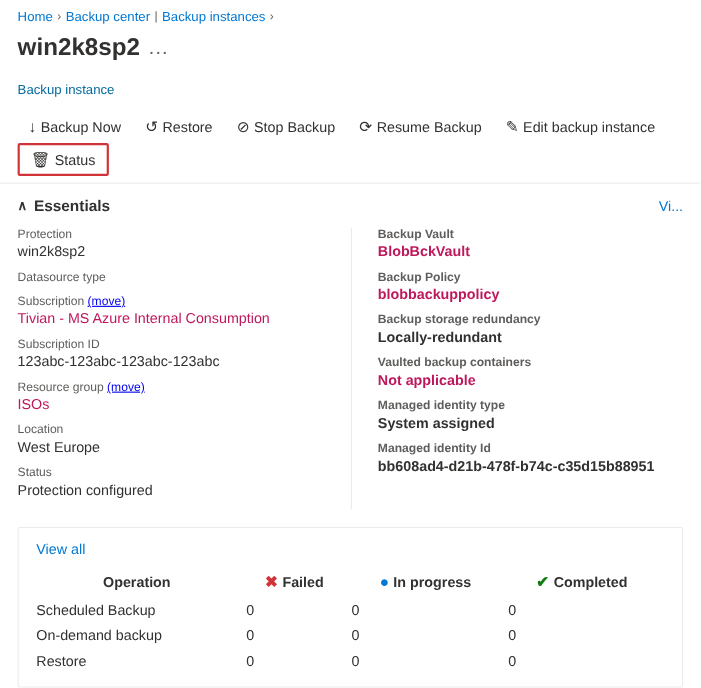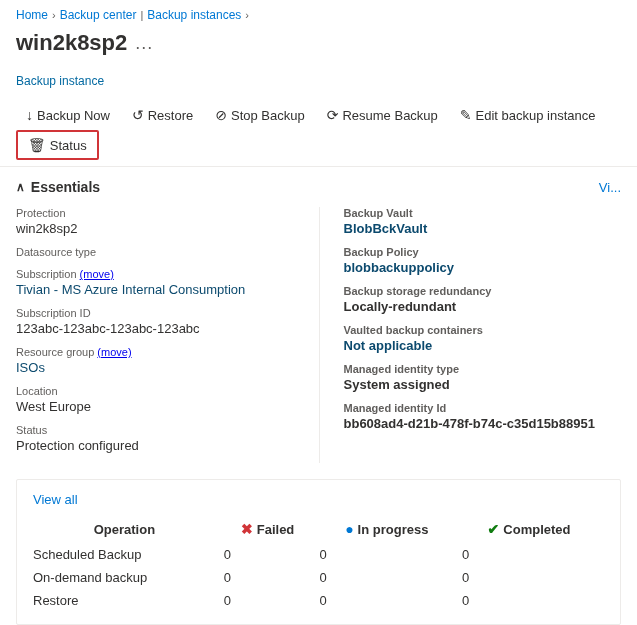--- a/index.html
+++ b/index.html
@@ -27,21 +27,21 @@
     .section-toggle { font-size: 12px; cursor: pointer; }
     .view-all-link { color: #0078d4; font-size: 13px; text-decoration: none; cursor: pointer; }
 
     .essentials-grid { display: grid; grid-template-columns: 1fr 1fr; gap: 0; }
     .essentials-left { padding-right: 24px; }
     .essentials-right { padding-left: 24px; border-left: 1px solid #edebe9; font-weight: bold; }
 
     .field { margin-bottom: 10px; }
     .field-label { font-size: 11px; color: #605e5c; margin-bottom: 2px; }
     .field-value { font-size: 13px; color: #323130; }
-    .field-value a { color: #0c4a6e; text-decoration: none; }
+    .field-value a { color: #be185d; text-decoration: none; }
 
     .jobs-card { border: 1px solid #edebe9; border-radius: 2px; margin-top: 16px; padding: 12px 16px; }
     .jobs-header { display: flex; align-items: center; justify-content: space-between; margin-bottom: 10px; }
     .jobs-title { font-size: 14px; font-weight: 600; }
     .jobs-table { width: 100%; border-collapse: collapse; }
     .jobs-table th { text-align: center; font-size: 13px; font-weight: 600; padding: 4px 8px 6px 0; color: #323130; }
     .jobs-table td { text-align: left; font-size: 13px; padding: 4px 8px 4px 0; color: #323130; }
     .status-icon { display: inline-flex; align-items: center; gap: 4px; }
     .icon-failed { color: #d13438; font-size: 14px; }
     .icon-progress { color: #0078d4; font-size: 14px; }

